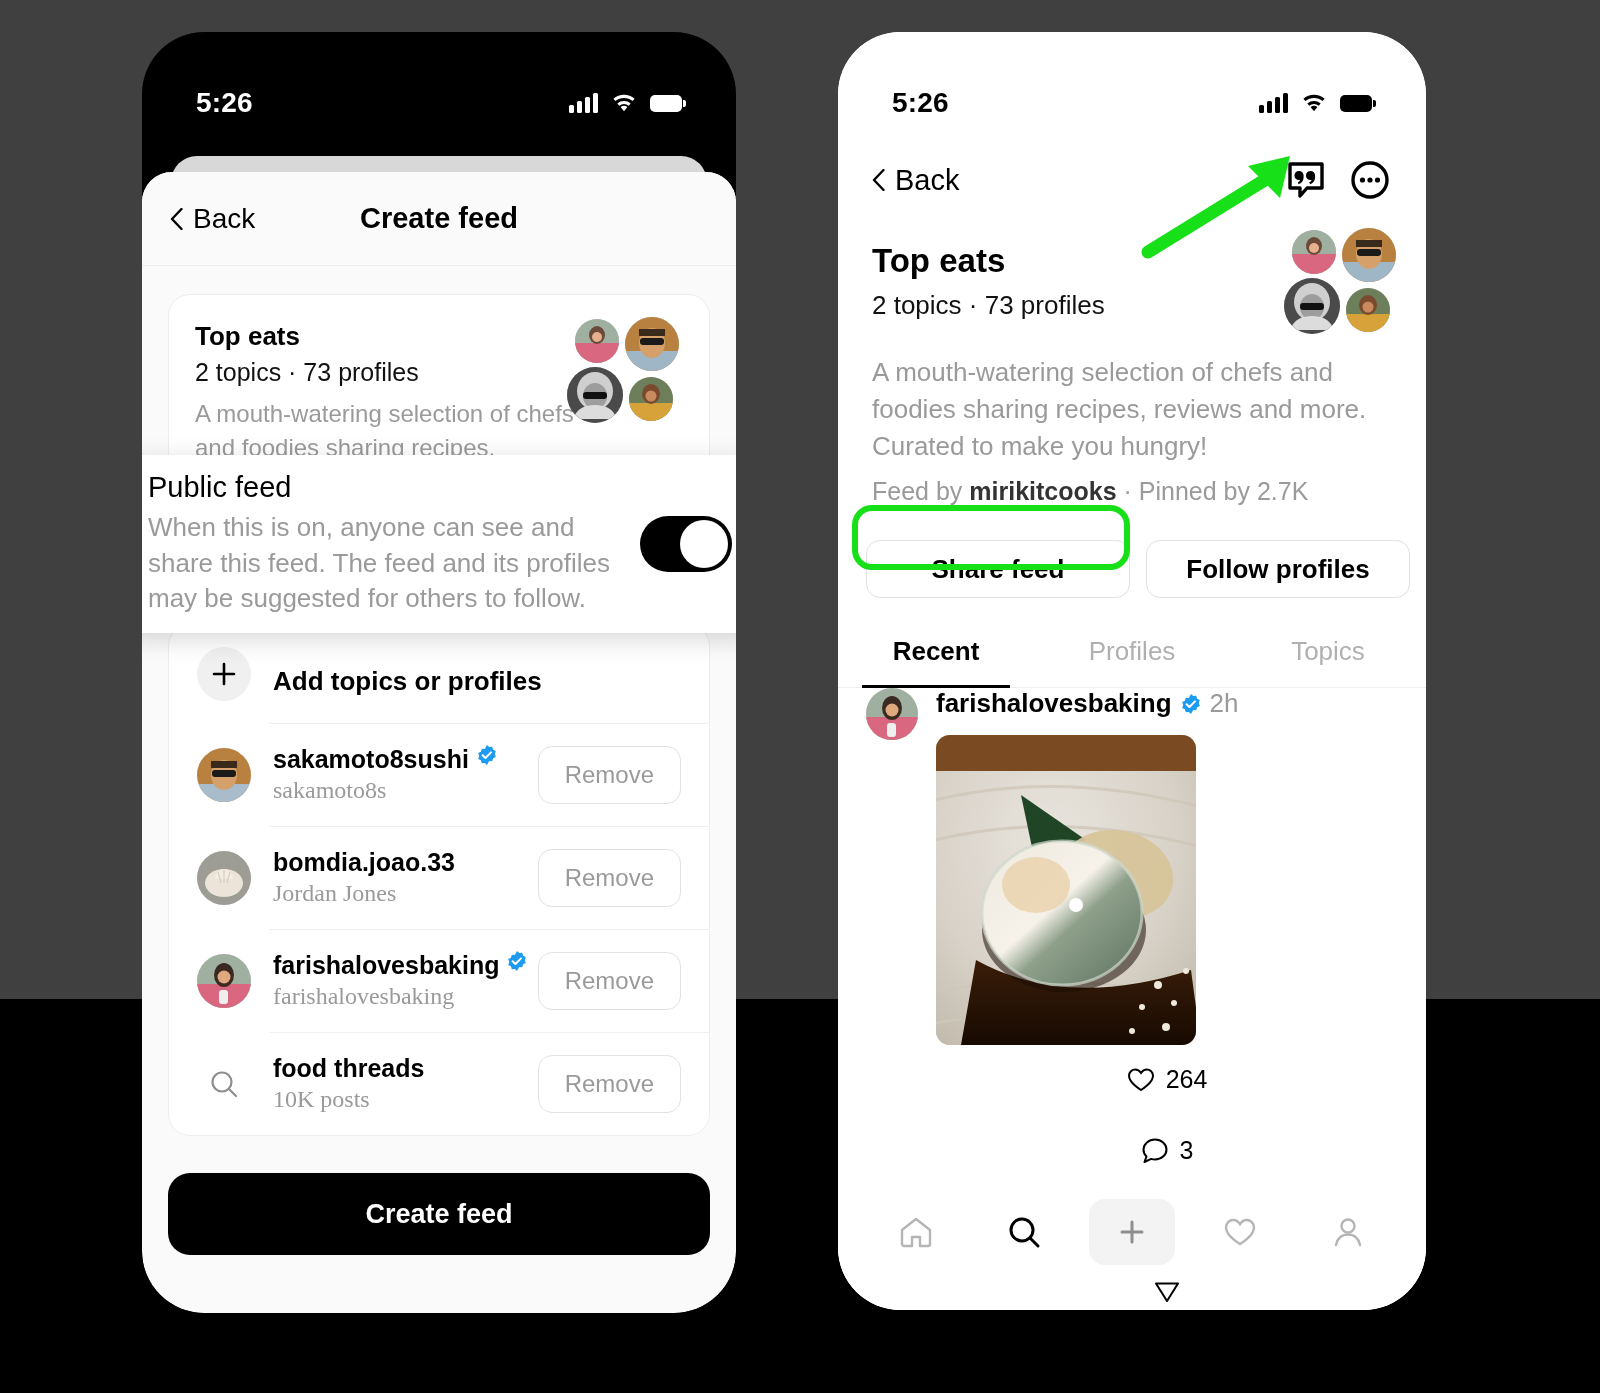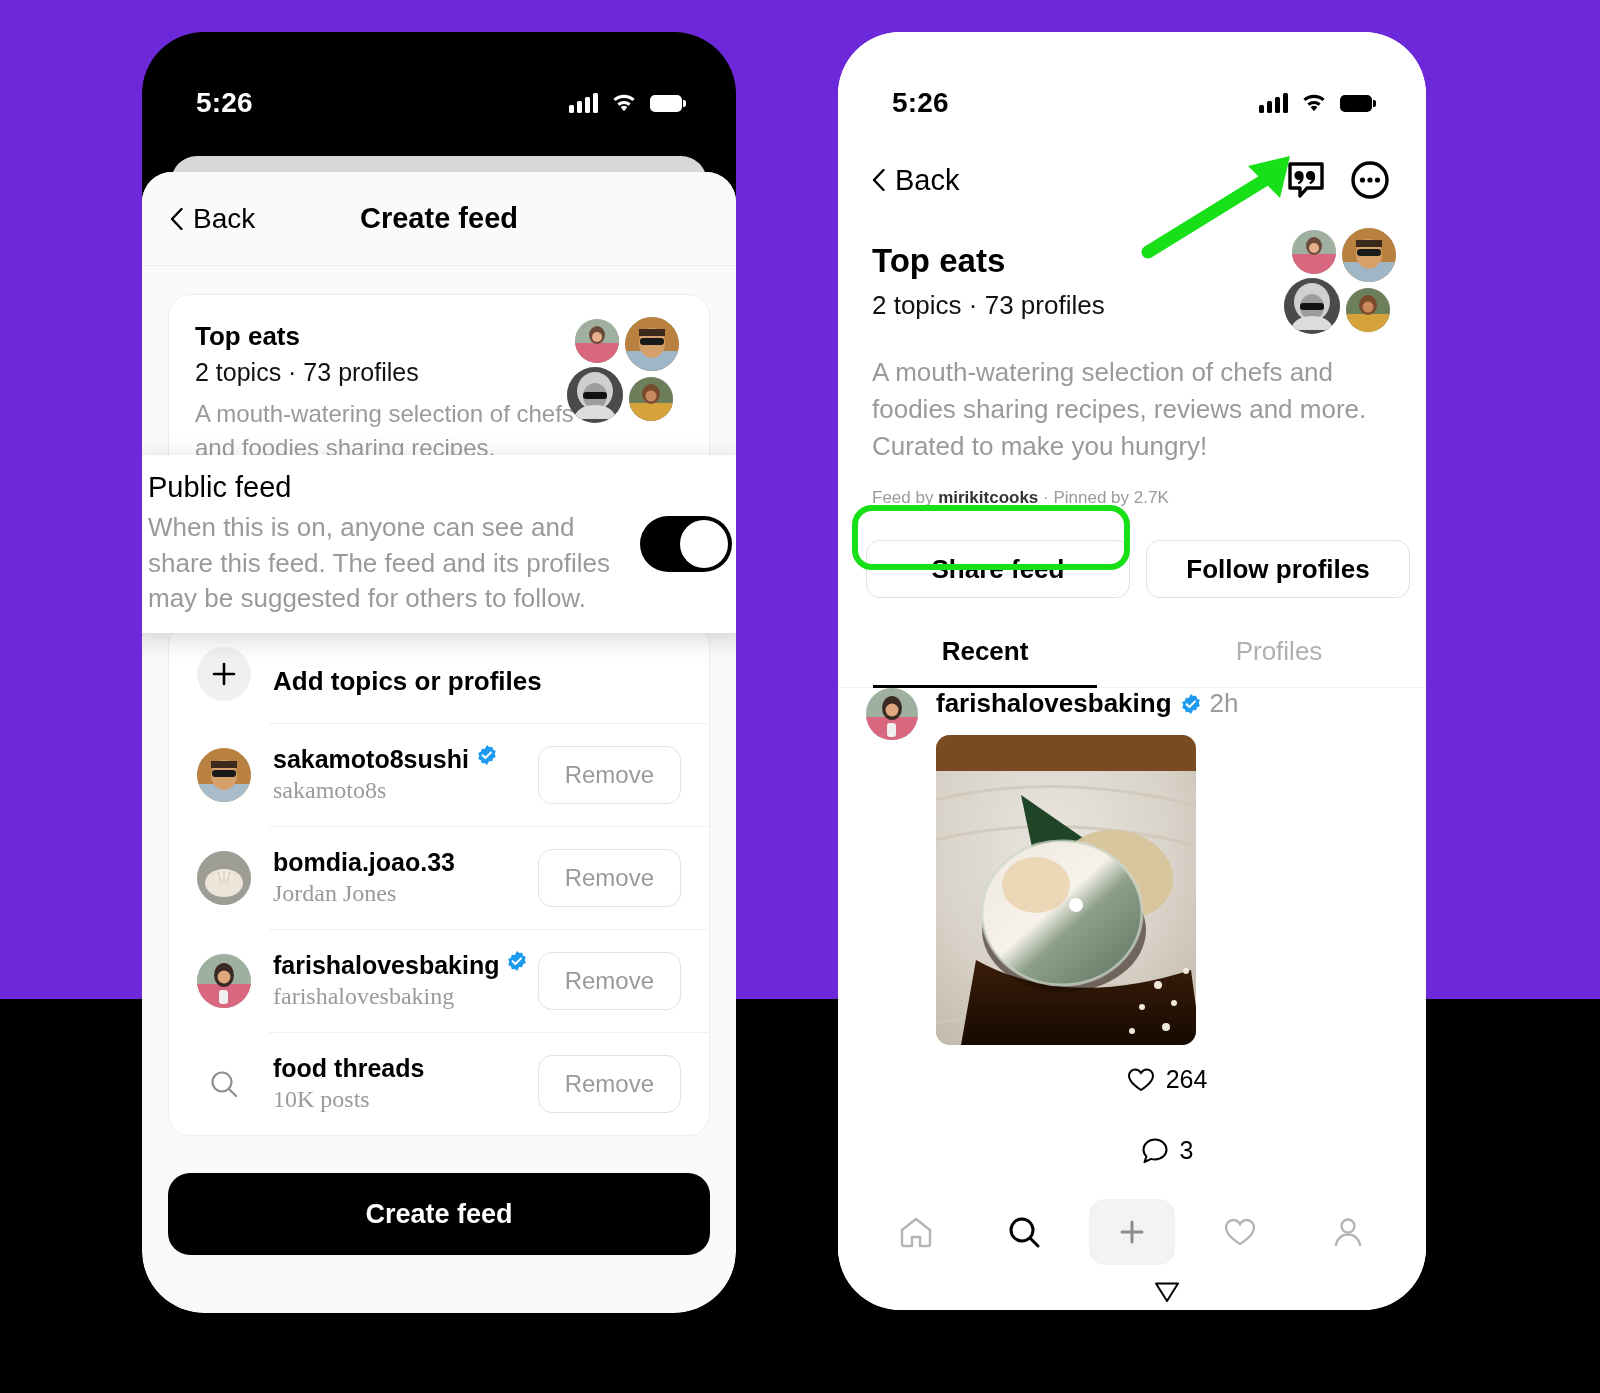--- a/index.html
+++ b/index.html
@@ -2,21 +2,21 @@
 <html><head>
 <meta charset="utf-8">
 <style>
   * { box-sizing: border-box; margin: 0; padding: 0; }
   html, body {
     width: 1600px; height: 1393px;
     background: #000;
     font-family: "Liberation Sans", sans-serif;
     overflow: hidden;
   }
-  .stage { position: relative; width: 1600px; height: 999px; background: #6d28d9; }
+  .stage { position: relative; width: 1600px; height: 999px; background: #404040; }
 
   
   .phone {
     position: absolute;
     background: #ffffff;
     overflow: hidden;
   }
   #phone-left {
     left: 142px; top: 32px;
     width: 594px; height: 1281px;
@@ -206,22 +206,22 @@
   .icon-btn { width: 44px; height: 44px; display:flex; align-items:center; justify-content:center; }
 
   .r-head { position: absolute; left: 34px; top: 210px; right: 34px; }
   .r-title { font-size: 33px; font-weight: bold; }
   .r-sub { font-size: 26px; color: #111; margin-top: 10px; }
   .r-desc {
     position: absolute; left: 34px; top: 322px; width: 548px;
     font-size: 26px; color: #9a9a9a; line-height: 1.42;
   }
   .r-byline {
-    position: absolute; left: 34px; top: 456px;
-    font-size: 17px; color: #9a9a9a;
+    position: absolute; left: 34px; top: 445px;
+    font-size: 25px; color: #9a9a9a;
   }
   .r-byline b { color: #333; }
 
   .r-cluster { position: absolute; right: 22px; top: 196px; width: 120px; height: 112px; }
 
   .r-actions {
     position: absolute; left: 28px; right: 16px; top: 508px;
     display: flex; gap: 16px;
   }
   .act-btn {
@@ -586,20 +586,21 @@
       </div>
 
       <div class="r-actions">
         <button class="act-btn">Share feed</button>
         <button class="act-btn">Follow profiles</button>
       </div>
 
       <div class="tabs">
         <div class="tab active">Recent</div>
         <div class="tab">Profiles</div>
+        <div class="tab">Topics</div>
       </div>
 
       <div class="post">
         <div class="post-head">
           <div class="post-ava">
               <svg class="ph" viewBox="0 0 52 52" preserveAspectRatio="none">
                 <rect width="52" height="52" fill="#9fb0a0"></rect>
                 <rect y="29" width="52" height="23" fill="#d8677f"></rect>
                 <ellipse cx="26" cy="20" rx="10" ry="12" fill="#3a2a22"></ellipse>
                 <circle cx="26" cy="22" r="6.5" fill="#e0a87e"></circle>

